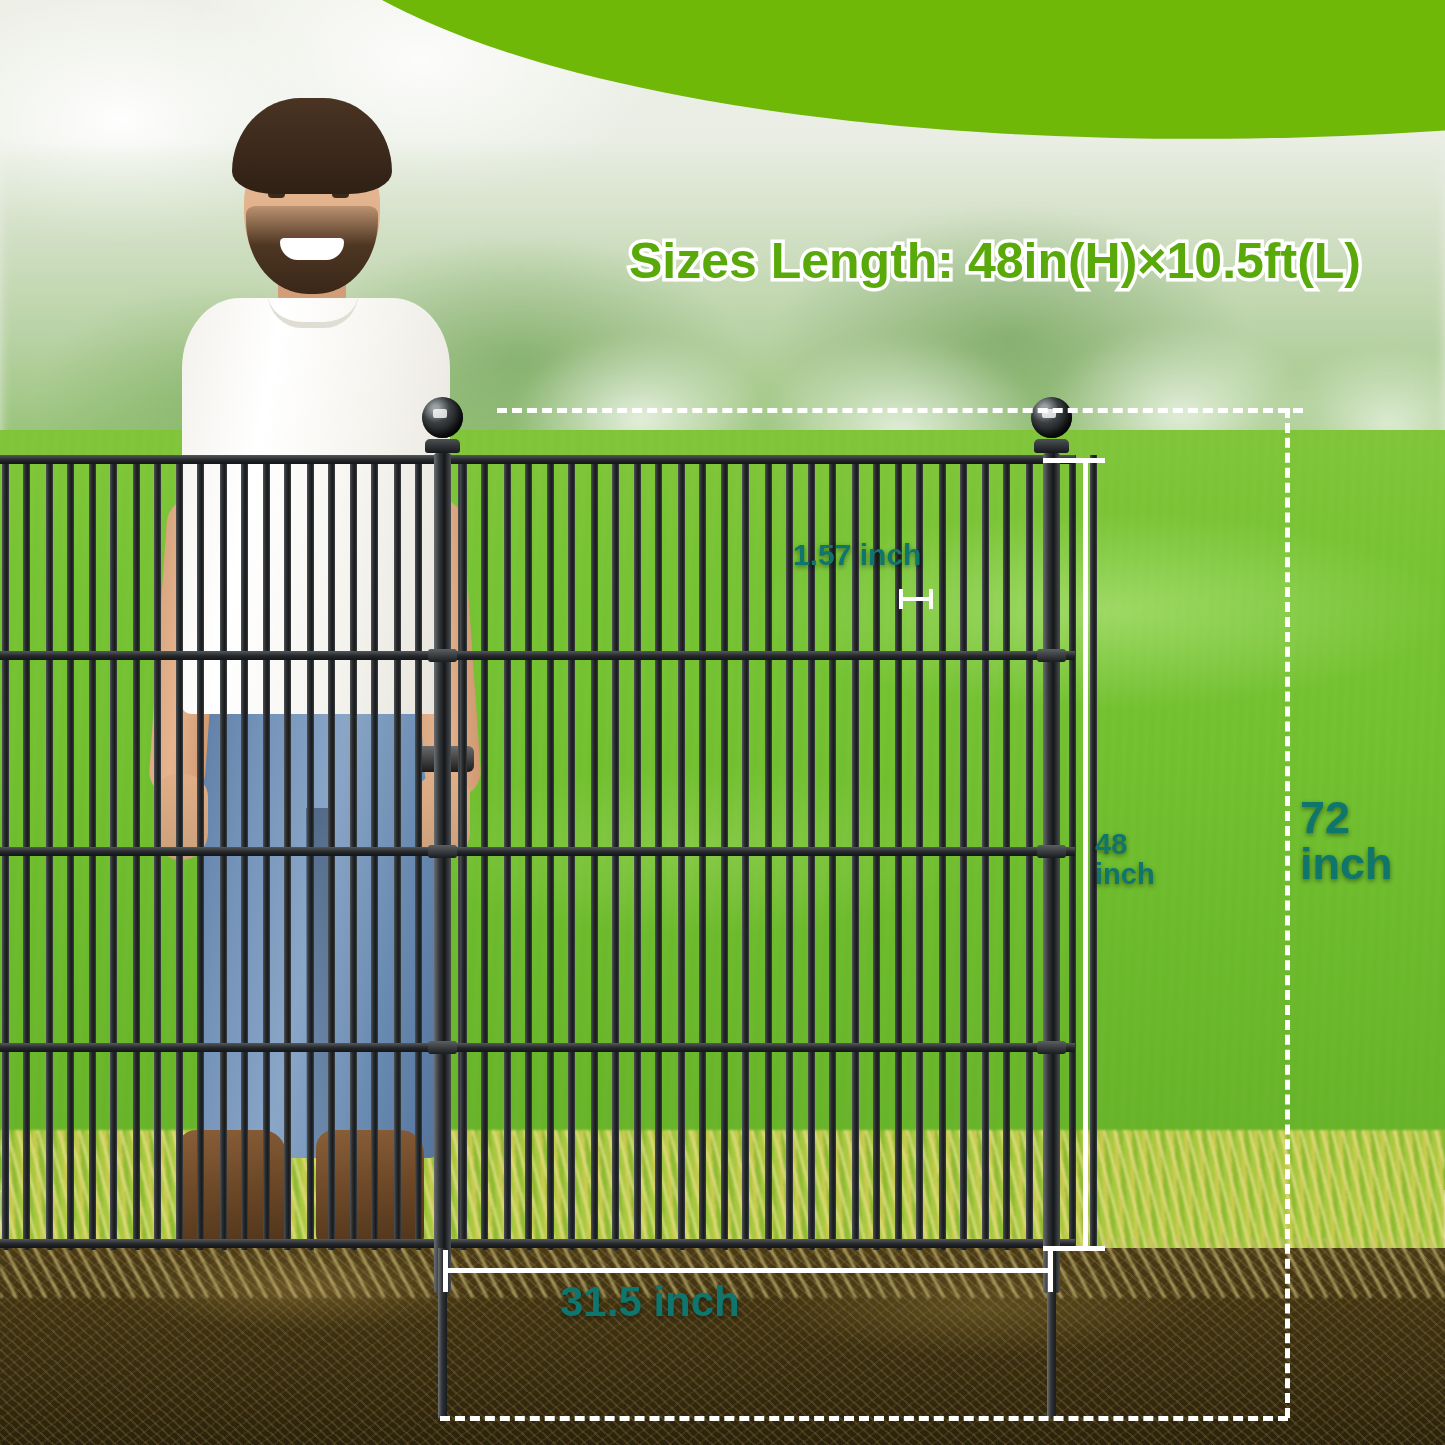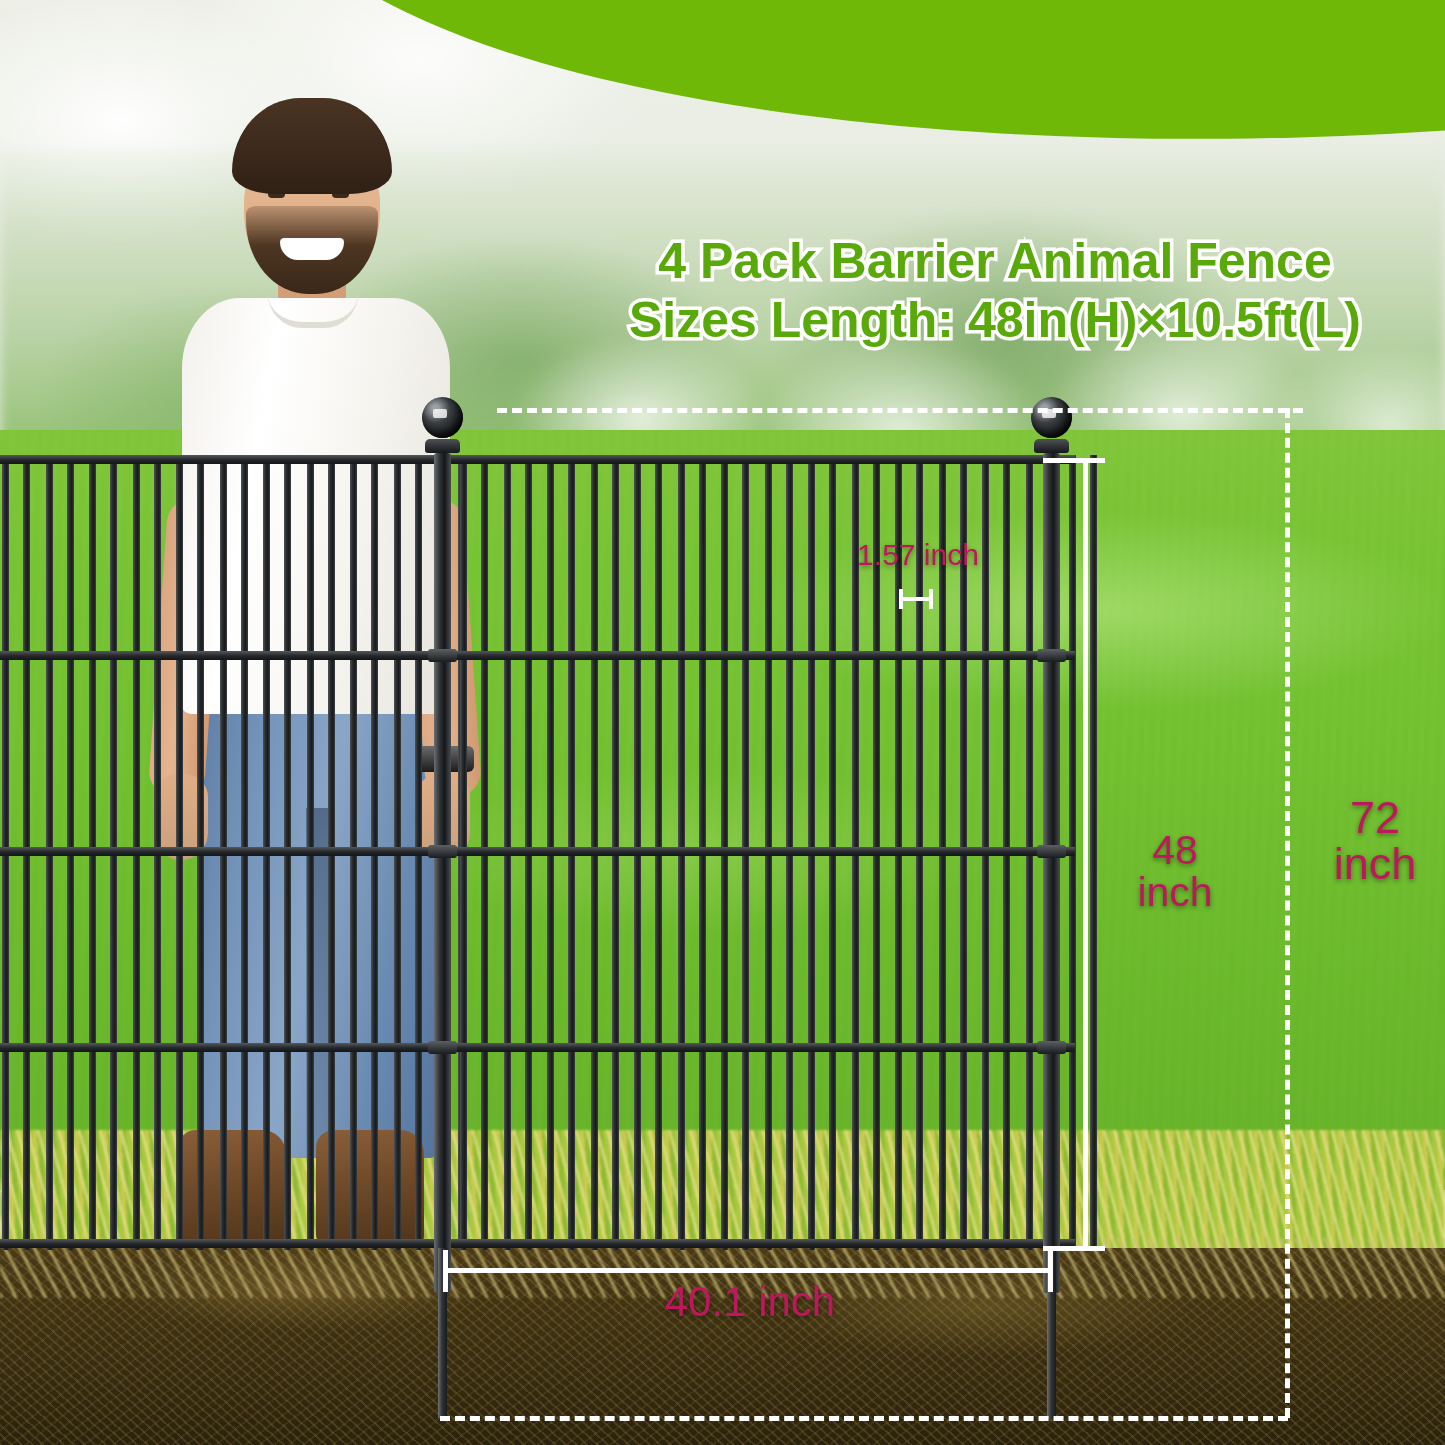--- a/index.html
+++ b/index.html
@@ -156,22 +156,22 @@
   
   .meas { position:absolute; inset:0; pointer-events:none; }
   .ln-solid { position:absolute; background:#ffffff; }
   .ln-dash-h {
     position:absolute; height:0; border-top:5px dashed #ffffff;
   }
   .ln-dash-v {
     position:absolute; width:0; border-left:5px dashed #ffffff;
   }
   .mlabel {
-    position:absolute; color:#be185d; font-weight:normal; line-height:1.02;
-    text-shadow:0 2px 5px rgba(0,0,0,.45); text-align:center;
+    position:absolute; color:#0f766e; font-weight:bold; line-height:1.02;
+    text-shadow:0 2px 5px rgba(0,0,0,.45); 
   }
 
   
   .banner {
     position:absolute; right:0; top:-230px; width:1180px; height:360px;
     background:#6fb808; border-radius:0 0 0 100% / 0 0 0 100%;
     transform:rotate(-4deg); transform-origin:100% 50%;
   }
   .banner-title {
     position:absolute; right:18px; top:34px; width:900px; text-align:right;
@@ -324,33 +324,32 @@
     <div class="ln-solid" style="left:443px; top:1268px; width:610px; height:5px;"></div>
     <div class="ln-solid" style="left:443px; top:1250px; width:5px; height:42px;"></div>
     <div class="ln-solid" style="left:1048px; top:1250px; width:5px; height:42px;"></div>
 
     <div class="ln-solid" style="left:899px; top:597px; width:34px; height:4px;"></div>
     <div class="ln-solid" style="left:899px; top:589px; width:4px; height:20px;"></div>
     <div class="ln-solid" style="left:929px; top:589px; width:4px; height:20px;"></div>
 
     <div class="mlabel" style="left:793px; top:540px; width:250px; font-size:30px;">1.57 inch</div>
 
-    <div class="mlabel" style="left:1095px; top:830px; width:160px; font-size:41px;">
+    <div class="mlabel" style="left:1095px; top:830px; width:160px; font-size:29px;">
       <span>48</span><br>
       <span>inch</span>
     </div>
 
     <div class="mlabel" style="left:1300px; top:795px; width:150px; font-size:45px;">
       <span>72</span><br>
       <span>inch</span>
     </div>
 
-    <div class="mlabel" style="left:560px; top:1281px; width:380px; font-size:42px;">40.1 inch</div>
+    <div class="mlabel" style="left:560px; top:1281px; width:380px; font-size:42px;">31.5 inch</div>
   </div>
 
   <div class="banner"></div>
 
   <div class="subtitle">
-    <div>4 Pack Barrier Animal Fence</div>
     <div>Sizes Length: 48in(H)×10.5ft(L)</div>
   </div>
 
 </div>
 
 </body></html>

